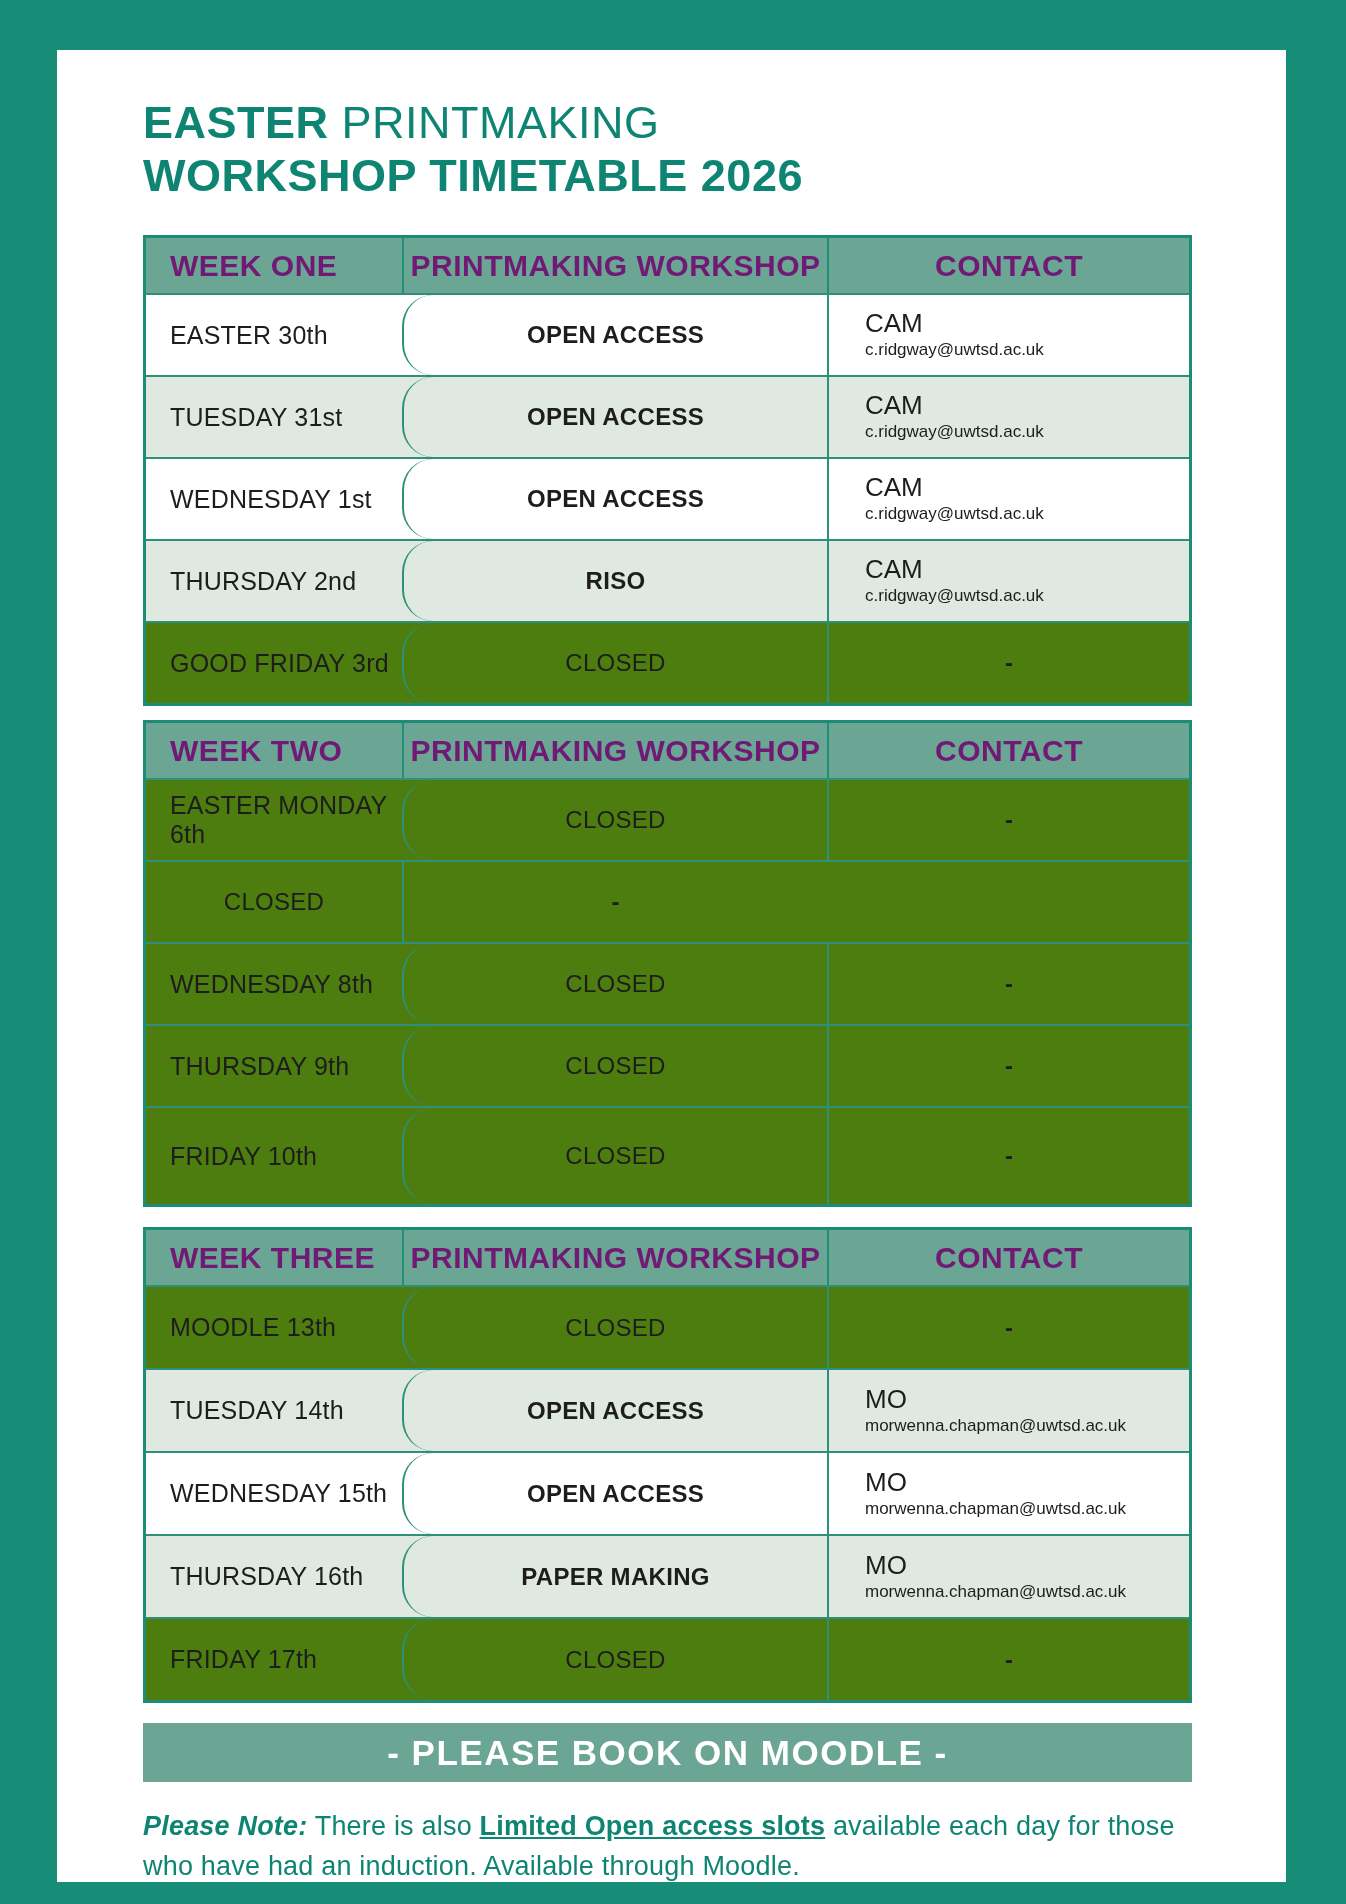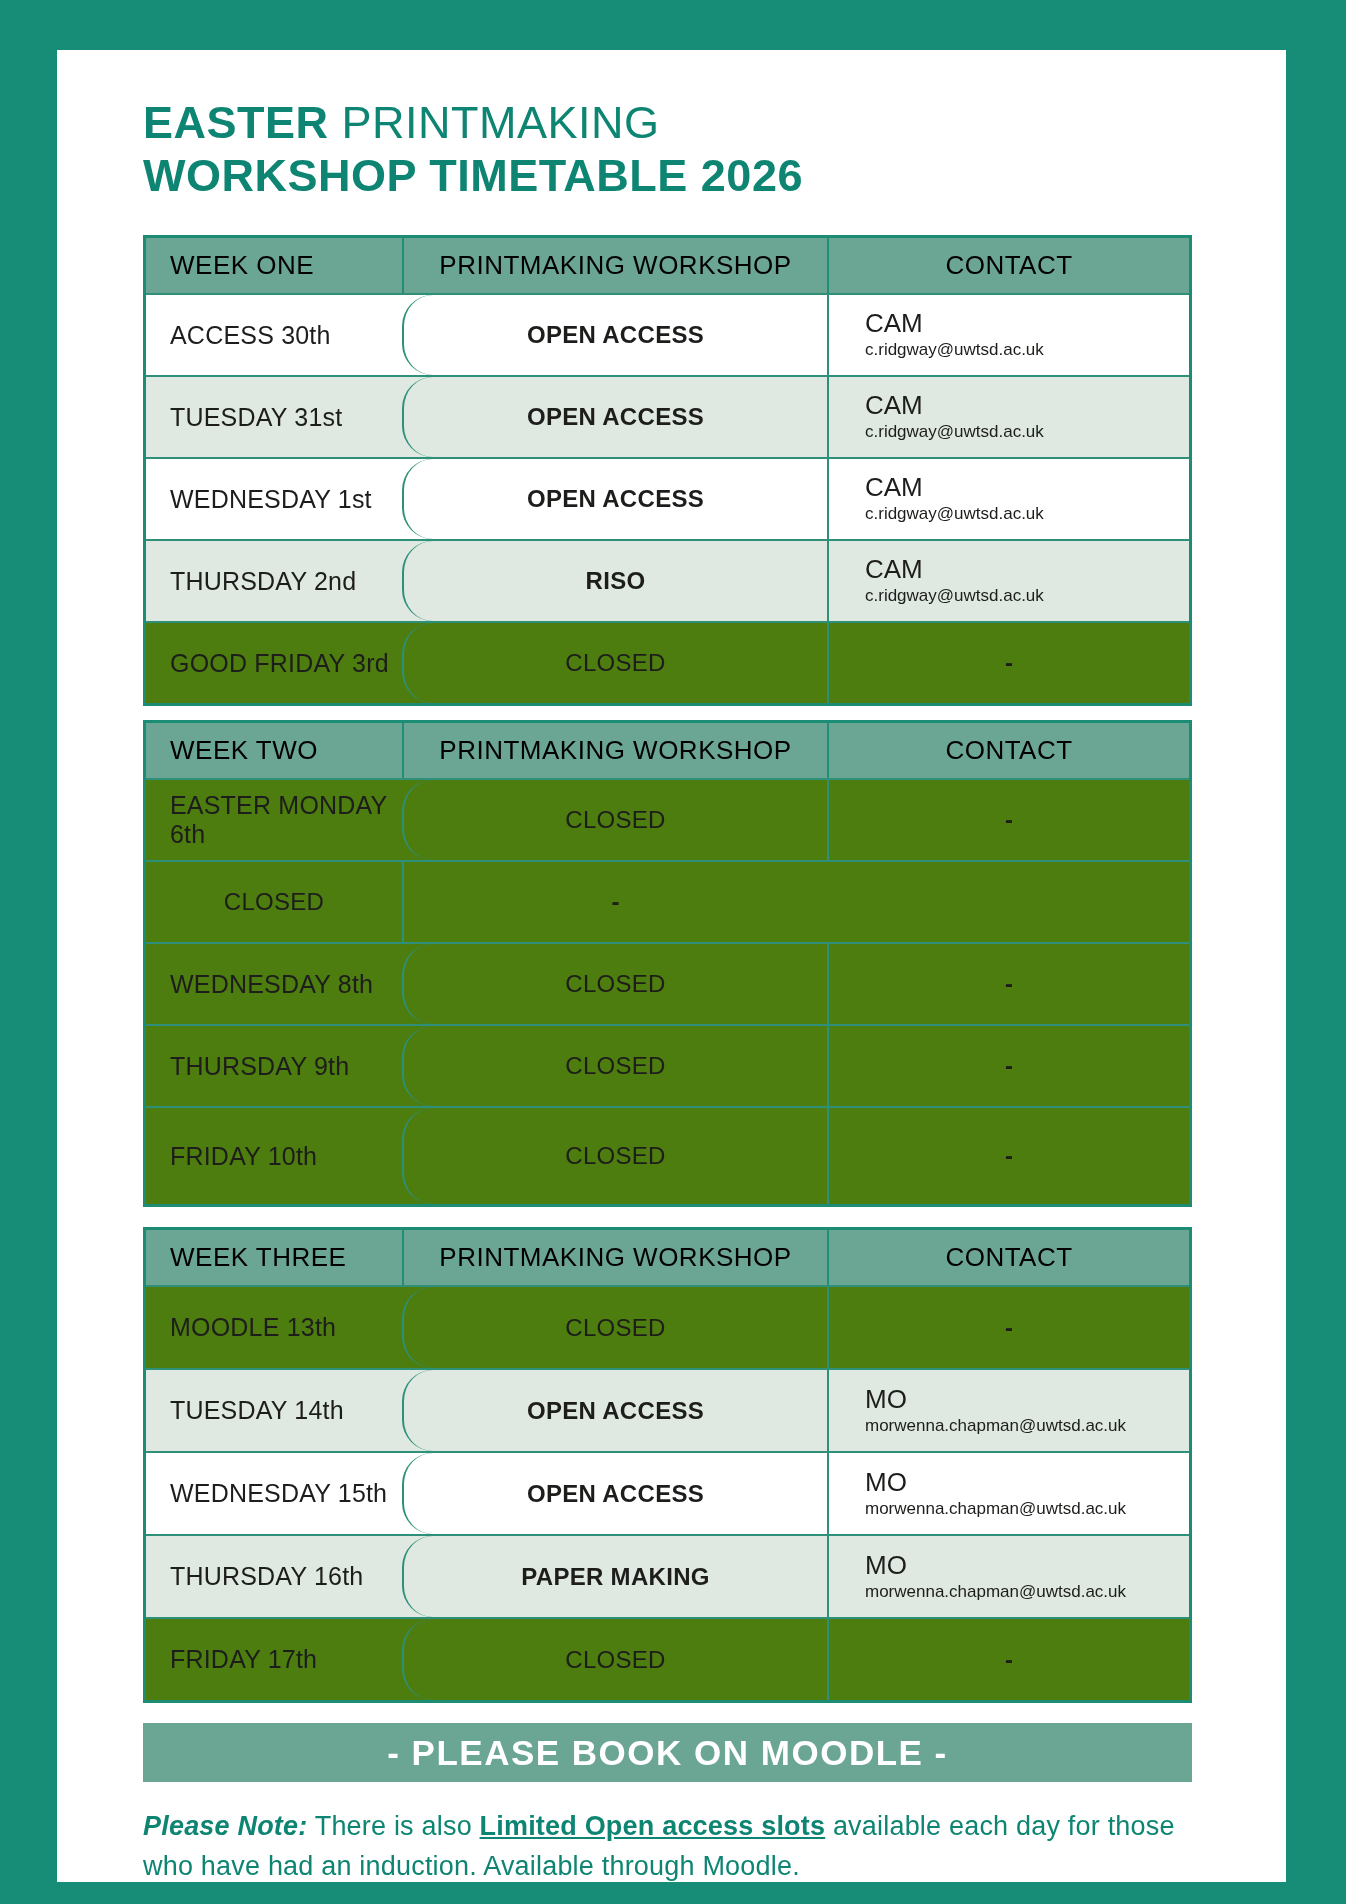--- a/index.html
+++ b/index.html
@@ -30,21 +30,21 @@
   .tbl { border: 3px solid #1D8C74; background: #fff; }
   .t1 { margin-top: 33px; }
   .t2 { margin-top: 14px; }
   .t3 { margin-top: 20px; }
 
   .thead {
     display: grid; grid-template-columns: 256px 425px 362px;
     background: #6BA593; height: 55px;
   }
   .th {
-    color: #000000; font-weight: 400; font-size: 26px; letter-spacing: 0.5px;
+    color: #701a75; font-weight: 700; font-size: 30px; letter-spacing: 0.5px;
     display: flex; align-items: center; justify-content: center;
   }
   .th.week { justify-content: flex-start; padding-left: 24px; }
   .thead .th + .th { border-left: 2px solid #1F8F77; }
 
   .row {
     display: grid; grid-template-columns: 256px 425px 362px;
     height: 80px; border-top: 2px solid #2E9078;
   }
   .t2 .row:last-child { height: 96px; }
@@ -90,21 +90,21 @@
       <span class="line2">WORKSHOP TIMETABLE 2026</span>
     </h1>
 
     <div class="tbl t1">
       <div class="thead">
         <div class="th week">WEEK ONE</div>
         <div class="th">PRINTMAKING WORKSHOP</div>
         <div class="th">CONTACT</div>
       </div>
     <div class="row v-white">
-          <div class="cell day-cell">ACCESS 30th</div>
+          <div class="cell day-cell">EASTER 30th</div>
           <div class="cell workshop-cell em">OPEN ACCESS</div>
           <div class="cell contact-cell">
             <div class="contact-name">CAM</div>
             <div class="contact-email">c.ridgway@uwtsd.ac.uk</div>
           </div>
         </div>
         <div class="row v-green">
           <div class="cell day-cell">TUESDAY 31st</div>
           <div class="cell workshop-cell em">OPEN ACCESS</div>
           <div class="cell contact-cell">

